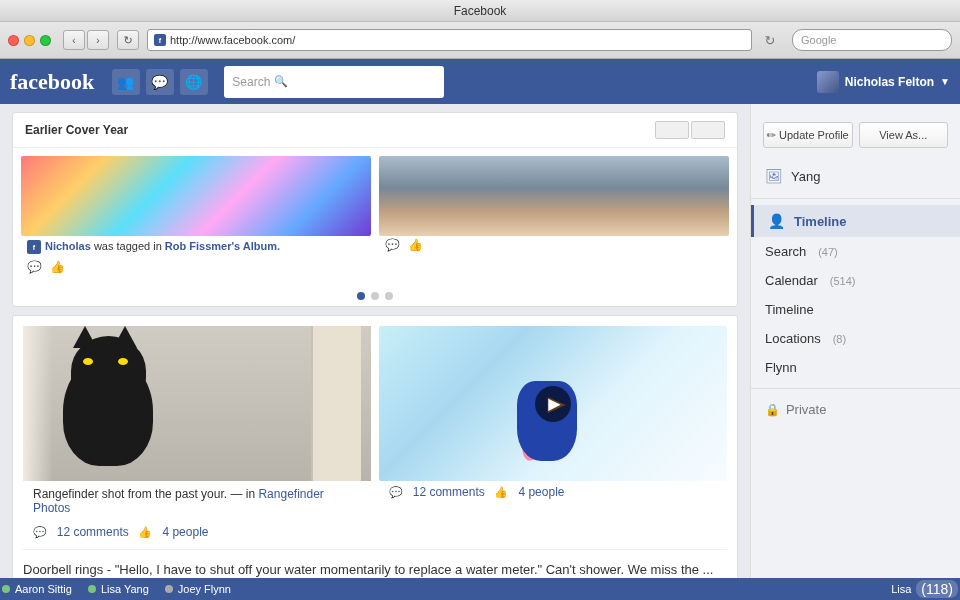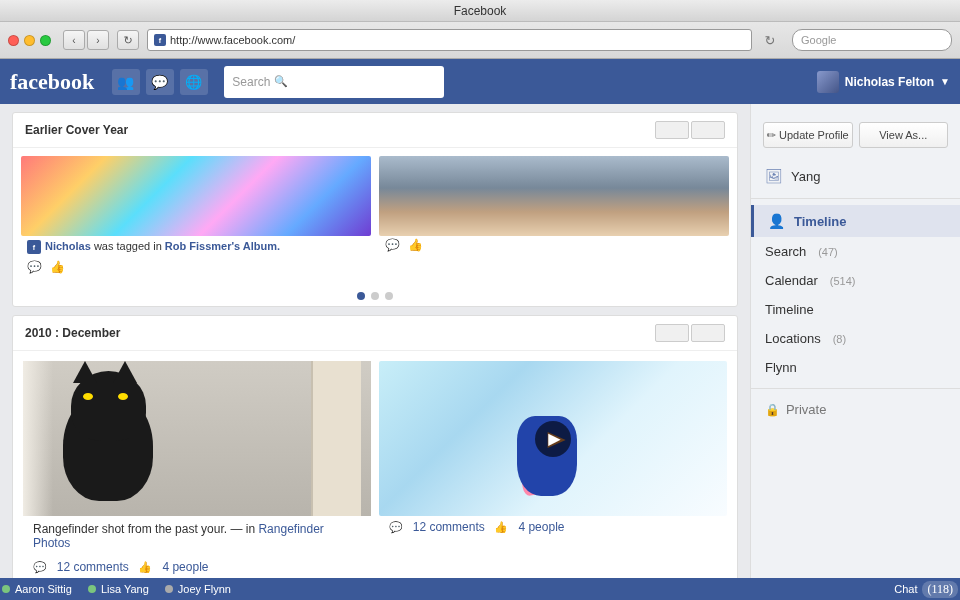--- a/index.html
+++ b/index.html
@@ -100,21 +100,21 @@
     .sidebar-item-count { color: #999; font-size: 11px; margin-left: 4px; }
     .sidebar-divider { border: none; border-top: 1px solid #ddd; margin: 6px 0; }
     .sidebar-private { display: flex; align-items: center; gap: 6px; padding: 7px 14px; font-size: 13px; color: #777; }
     .lock-icon { color: #999; font-size: 12px; }
 
     
     .chat-bar { height: 22px; background: #3b5998; display: flex; align-items: center; padding: 0 2px; gap: 16px; position: fixed; bottom: 0; left: 0; right: 0; z-index: 100; }
     .chat-bar-item { display: flex; align-items: center; gap: 5px; color: white; font-size: 11px; cursor: pointer; }
     .online-dot { width: 8px; height: 8px; border-radius: 50%; background: #7bc67e; }
     .offline-dot { width: 8px; height: 8px; border-radius: 50%; background: #aaa; }
-    .chat-count { background: rgba(255,255,255,0.2); border-radius: 8px; padding: 1px 5px; font-size: 12px; font-family: Liberation Serif, serif; }
+    .chat-count { background: rgba(255,255,255,0.2); border-radius: 8px; padding: 1px 5px; font-size: 14px; }
 
     
     .art-image { width: 100%; height: 80px; background: linear-gradient(135deg, #ff6b6b, #feca57, #48dbfb, #ff9ff3, #54a0ff, #5f27cd); opacity: 0.9; border-radius: 2px; }
     .face-photo { width: 100%; height: 80px; background: linear-gradient(180deg, #aabbcc 0%, #778899 40%, #c0a080 70%, #e8d0b0 100%); border-radius: 2px; }
 
     
     .cat-illustration { width: 100%; height: 155px; background: #e8e4dc; position: relative; overflow: hidden; }
     .cat-body-shape { position: absolute; width: 90px; height: 110px; background: #1a1a1a; border-radius: 50% 50% 40% 40%; top: 30px; left: 40px; }
     .cat-head-shape { position: absolute; width: 75px; height: 70px; background: #1a1a1a; border-radius: 50% 50% 40% 40%; top: 10px; left: 48px; }
     .cat-ear-left { position: absolute; width: 0; height: 0; border-left: 12px solid transparent; border-right: 12px solid transparent; border-bottom: 22px solid #1a1a1a; top: 0px; left: 50px; }
@@ -223,27 +223,20 @@
         </div>
       </div>
       <div class="dots-nav">
         <div class="dot"></div>
         <div class="dot inactive"></div>
         <div class="dot inactive"></div>
       </div>
     </div>
 
     <div class="december-section">
-      <div class="section-header">
-        <span>2010 : December</span>
-        <div class="section-header-buttons">
-          <div class="section-header-btn"></div>
-          <div class="section-header-btn"></div>
-        </div>
-      </div>
 
       <div class="big-post-area">
 
         <div class="big-post-left">
           <div class="cat-illustration">
             <div class="cat-bg"></div>
             <div class="bg-chair"></div>
             <div class="bg-light"></div>
             <div class="cat-body-shape"></div>
             <div class="cat-head-shape"></div>
@@ -353,17 +346,17 @@
   <div class="chat-bar-item">
     <div class="online-dot"></div>
     <span>Lisa Yang</span>
   </div>
   <div class="chat-bar-item">
     <div class="offline-dot"></div>
     <span>Joey Flynn</span>
   </div>
   <div style="margin-left:auto;">
     <div class="chat-bar-item">
-      <span>Chat</span>
+      <span>Lisa</span>
       <span class="chat-count">(118)</span>
     </div>
   </div>
 </div>
 
 </body></html>

